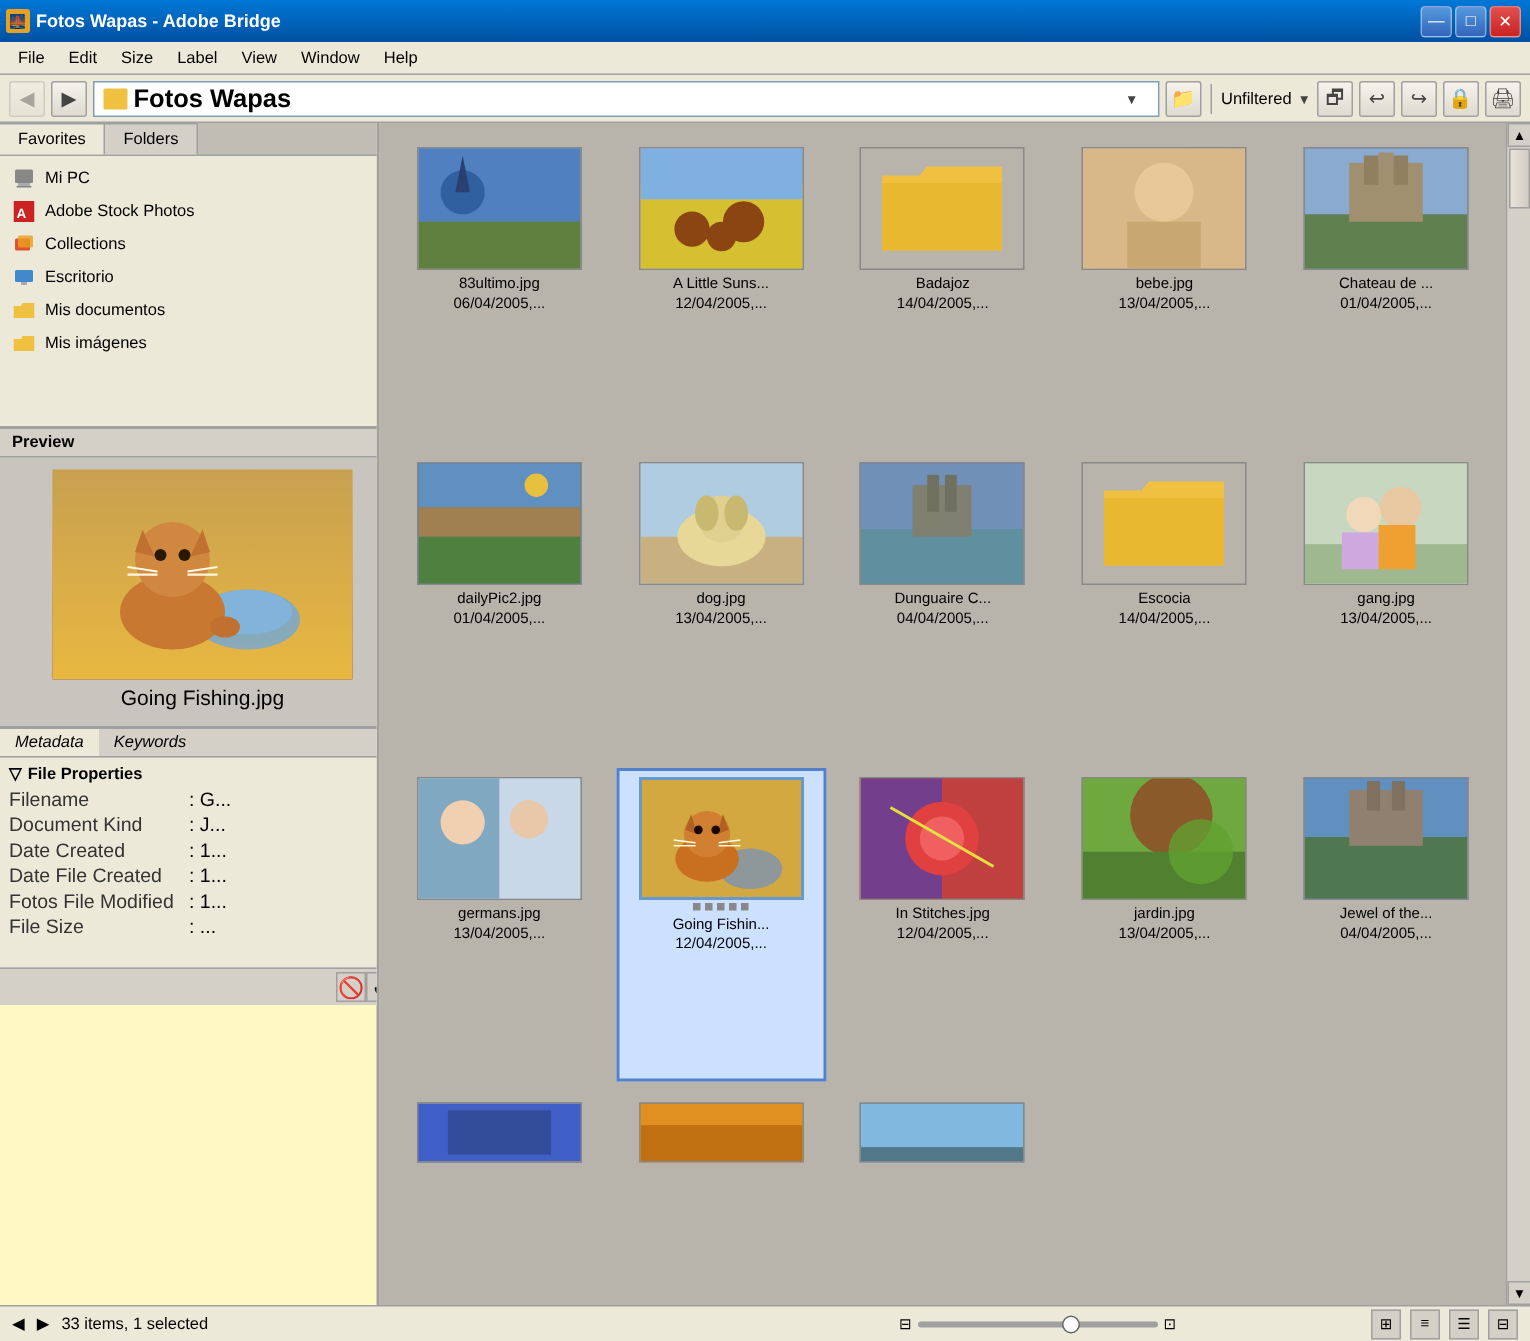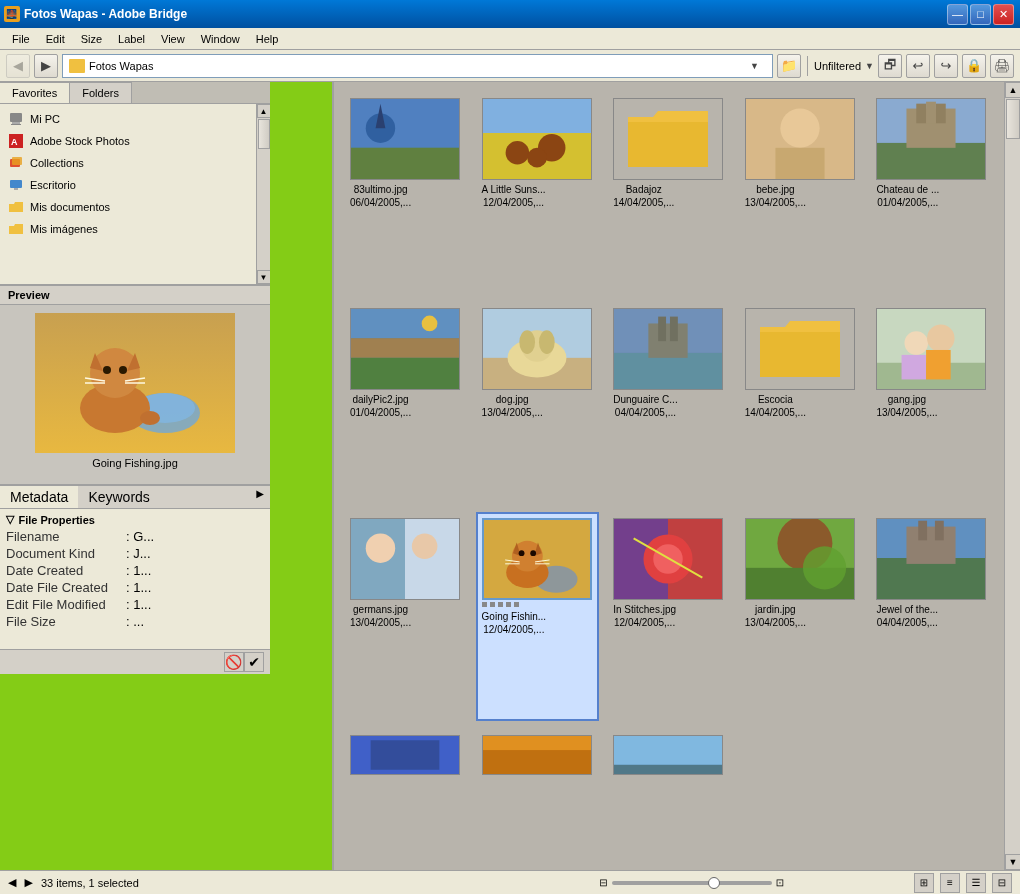--- a/index.html
+++ b/index.html
@@ -36,37 +36,37 @@
       height: 32px;
       display: flex; align-items: center;
       padding: 2px 6px;
       gap: 4px;
       border-bottom: 1px solid #a0a0a0;
     }
     .toolbar-btn { width: 24px; height: 24px; background: linear-gradient(to bottom, #f5f3ec, #dedad0); border: 1px solid #a0a0a0; border-radius: 2px; cursor: pointer; display: flex; align-items: center; justify-content: center; font-size: 13px; color: #444; }
     .toolbar-btn.disabled { opacity: 0.4; }
     .address-bar { flex: 1; height: 24px; background: white; border: 1px solid #7f9db9; display: flex; align-items: center; padding: 0 6px; gap: 4px; }
     .address-folder-icon { width: 16px; height: 14px; background: #f0c040; border-radius: 1px; display: inline-block; }
-    .address-text { font-size: 11px; color: #000; flex: 1; }
+    .address-text { font-size: 17px; color: #000; flex: 1; font-weight: bold; }
     .address-dropdown { width: 16px; cursor: pointer; font-size: 9px; color: #444; }
     .toolbar-sep { width: 1px; height: 20px; background: #a0a0a0; margin: 0 2px; }
     .filter-area { display: flex; align-items: center; gap: 4px; }
     .filter-text { font-size: 11px; color: #000; }
     .filter-dropdown { font-size: 9px; color: #444; }
 
     
     .main-area {
       display: flex;
       height: calc(894px - 28px - 22px - 32px - 24px);
     }
 
     
     .left-panel {
-      width: 334px;
-      background: #84cc16;
+      width: 253px;
+      background: #fef9c3;
       border-right: 2px solid #a0a0a0;
       display: flex;
       flex-direction: column;
       overflow: hidden;
     }
 
     
     .panel-tabs {
       display: flex;
       background: #c0bdb4;
@@ -109,30 +109,30 @@
       font-size: 11px;
       font-weight: bold;
       border-bottom: 1px solid #a0a0a0;
     }
     .preview-content {
       display: flex;
       flex-direction: column;
       align-items: center;
       padding: 8px;
     }
-    .preview-filename { font-size: 11px; color: #000; margin-top: 4px; }
+    .preview-filename { font-size: 14px; color: #000; margin-top: 4px; }
 
     
     .metadata-panel {
       background: #ece9d8;
       border-top: 2px solid #a0a0a0;
       flex: 1;
     }
     .metadata-tabs { display: flex; background: #d4d0c8; border-bottom: 1px solid #a0a0a0; }
-    .metadata-tab { padding: 3px 10px; font-size: 14px; cursor: pointer; }
+    .metadata-tab { padding: 3px 10px; font-size: 11px; cursor: pointer; font-style: italic; }
     .metadata-tab.active { background: #ece9d8; }
     .metadata-expand-btn { margin-left: auto; padding: 2px 6px; font-size: 10px; cursor: pointer; }
     .metadata-content { padding: 2px 0; overflow-y: auto; height: 140px; }
     .metadata-section-header {
       padding: 2px 6px;
       font-size: 11px;
       font-weight: bold;
       display: flex; align-items: center; gap: 4px;
       cursor: pointer;
     }
@@ -160,21 +160,21 @@
       grid-template-columns: repeat(5, 1fr);
       gap: 8px;
       padding: 10px;
       overflow-y: auto;
       background: #b8b4ac;
     }
 
     .thumb-item {
       display: flex;
       flex-direction: column;
-      align-items: flex-start;
+      align-items: center;
       cursor: pointer;
       padding: 4px;
       border: 2px solid transparent;
       background: transparent;
     }
     .thumb-item.selected { background: #cce0ff; border-color: #6699cc; }
 
     .thumb-img {
       width: 110px;
       height: 82px;
@@ -438,21 +438,21 @@
           </div>
           <div class="metadata-row">
             <span class="metadata-label">Date Created</span>
             <span class="metadata-value">: 1...</span>
           </div>
           <div class="metadata-row">
             <span class="metadata-label">Date File Created</span>
             <span class="metadata-value">: 1...</span>
           </div>
           <div class="metadata-row">
-            <span class="metadata-label">Edit File Modified</span>
+            <span class="metadata-label">Fotos File Modified</span>
             <span class="metadata-value">: 1...</span>
           </div>
           <div class="metadata-row">
             <span class="metadata-label">File Size</span>
             <span class="metadata-value">: ...</span>
           </div>
         </div>
 
         <div style="display:flex; align-items:center; justify-content:flex-end; padding:2px 6px; border-top:1px solid #a0a0a0; background:#d4d0c8;">
           <button style="width:20px;height:20px;font-size:14px;background:#d4d0c8;border:1px solid #a0a0a0;cursor:pointer;">🚫</button>

